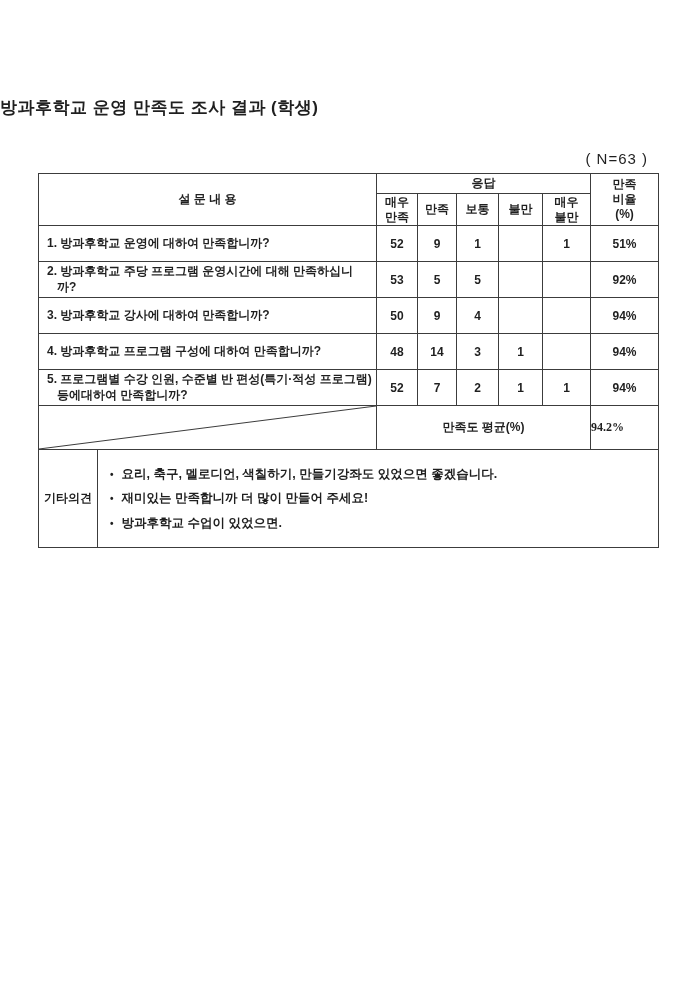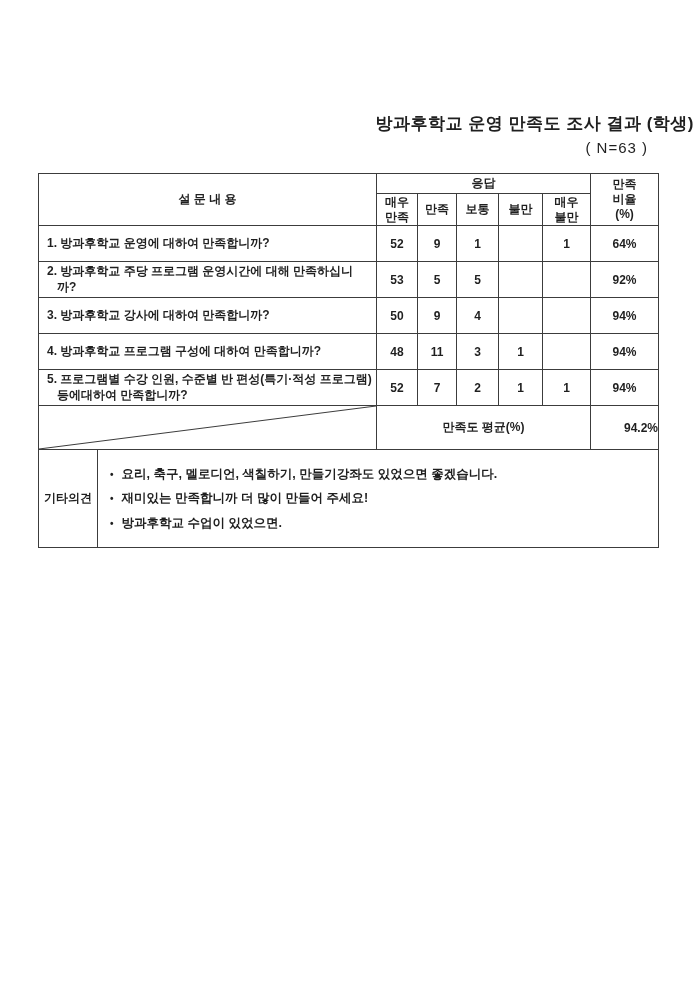--- a/index.html
+++ b/index.html
@@ -6,32 +6,31 @@
   html, body { background: #ffffff; }
   body {
     width: 694px;
     height: 982px;
     position: relative;
     font-family: "Liberation Sans", "DejaVu Sans", sans-serif;
     color: #1f1f1f;
   }
   .page-title {
     position: absolute;
-    top: 112px;
+    top: 96px;
     left: 0;
     width: 694px;
-    text-align: right;
+    text-align: left;
     font-size: 17px;
     font-weight: bold;
     letter-spacing: 0.5px;
-    padding-left: 28px;
   }
   .sample-size {
     position: absolute;
-    top: 139px;
+    top: 150px;
     left: 0;
     width: 648px;
     text-align: right;
     font-size: 15px;
     letter-spacing: 1px;
   }
   .tbl-wrap {
     position: absolute;
     top: 173px;
     left: 38px;
@@ -56,21 +55,21 @@
   tr.datarow td { height: 36px; }
   td.qcell {
     text-align: left;
     padding: 2px 4px 2px 18px;
     text-indent: -10px;
     line-height: 1.3;
   }
   tr.sumrow td { height: 44px; }
   td.diag-cell { position: relative; padding: 0; }
   td.diag-cell svg { position: absolute; top: 0; left: 0; width: 100%; height: 100%; display: block; }
-  td.sum-value { font-weight: bold; text-align: right; }
+  td.sum-value { font-weight: bold; text-align: left; font-family: Liberation Serif, serif; }
   .opinions-table { margin-top: -1px; }
   td.op-label { height: 98px; text-align: center; font-size: 12px; }
   td.op-body { padding: 8px 6px 8px 12px; }
   .op-item {
     display: flex;
     align-items: baseline;
     font-size: 12.5px;
     margin: 7px 0;
     line-height: 1.4;
   }
@@ -116,21 +115,21 @@
 불만</th>
     </tr>
 
     <tr class="datarow">
       <td class="qcell">1. 방과후학교 운영에 대하여 만족합니까?</td>
       <td class="center">52</td>
       <td class="center">9</td>
       <td class="center">1</td>
       <td class="center"></td>
       <td class="center">1</td>
-      <td class="center">64%</td>
+      <td class="center">51%</td>
     </tr>
     <tr class="datarow">
       <td class="qcell">2. 방과후학교 주당 프로그램 운영시간에 대해 만족하십니까?</td>
       <td class="center">53</td>
       <td class="center">5</td>
       <td class="center">5</td>
       <td class="center"></td>
       <td class="center"></td>
       <td class="center">92%</td>
     </tr>
@@ -139,21 +138,21 @@
       <td class="center">50</td>
       <td class="center">9</td>
       <td class="center">4</td>
       <td class="center"></td>
       <td class="center"></td>
       <td class="center">94%</td>
     </tr>
     <tr class="datarow">
       <td class="qcell">4. 방과후학교 프로그램 구성에 대하여 만족합니까?</td>
       <td class="center">48</td>
-      <td class="center">11</td>
+      <td class="center">14</td>
       <td class="center">3</td>
       <td class="center">1</td>
       <td class="center"></td>
       <td class="center">94%</td>
     </tr>
     <tr class="datarow">
       <td class="qcell">5. 프로그램별 수강 인원, 수준별 반 편성(특기·적성 프로그램) 등에대하여 만족합니까?</td>
       <td class="center">52</td>
       <td class="center">7</td>
       <td class="center">2</td>

